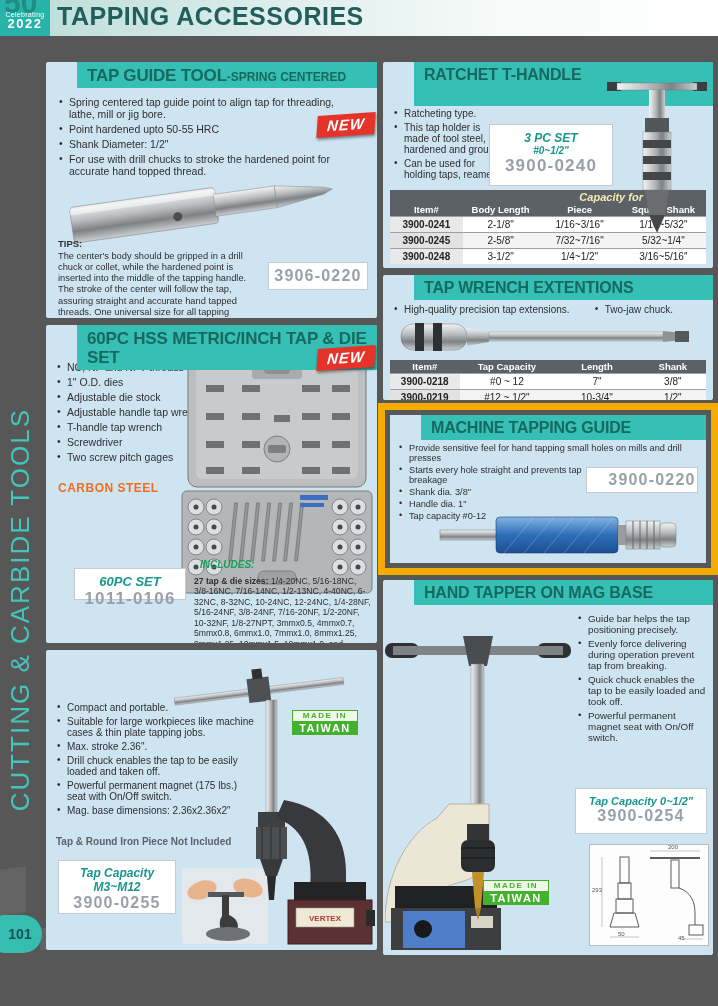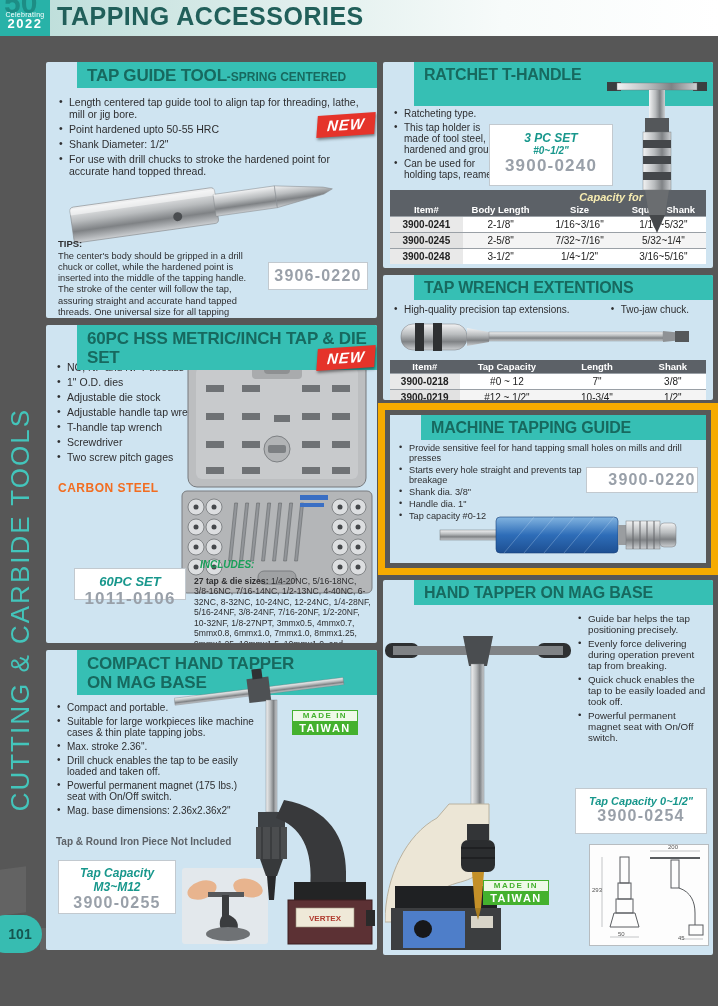--- a/index.html
+++ b/index.html
@@ -92,21 +92,21 @@
   <div class="side-text">CUTTING &amp; CARBIDE TOOLS</div>
   <div class="decor" style="left:0;top:868px;width:26px;height:46px;transform:skewY(-8deg);"></div>
   <div class="decor" style="left:40px;top:928px;width:36px;height:22px;"></div>
   <div class="page-num">101</div>
 
   <div class="card" style="left:46px;top:62px;width:331px;height:256px;">
     <div class="card-header">
       <span class="h-big">TAP GUIDE TOOL</span><span class="h-sub">-SPRING CENTERED</span>
     </div>
     <ul class="blt abs" style="left:12px;top:34px;width:302px;font-size:10.5px;">
-      <li>Length centered tap guide tool to align tap for threading, lathe, mill or jig bore.</li>
+      <li>Spring centered tap guide point to align tap for threading, lathe, mill or jig bore.</li>
       <li>Point hardened upto 50-55 HRC</li>
       <li>Shank Diameter: 1/2"</li>
       <li>For use with drill chucks to stroke the hardened point for accurate hand topped thread.</li>
     </ul>
     <div class="new-badge" style="right:2px;top:52px;">NEW</div>
     <svg class="abs" style="left:8px;top:92px;" width="312" height="96" viewBox="0 0 312 96">
       <g transform="rotate(-8 156 48)">
         <rect x="16" y="34" width="146" height="36" rx="4" fill="url(#steelV)" stroke="#84878a" stroke-width=".6"></rect>
         <rect x="160" y="41" width="62" height="22" fill="url(#steelV)" stroke="#84878a" stroke-width=".5"></rect>
         <polygon points="222,41 270,49 279,52 270,56 222,63" fill="url(#steelV)" stroke="#84878a" stroke-width=".5"></polygon>
@@ -158,21 +158,21 @@
           <col style="width:27%">
         </colgroup>
       <thead>
         <tr>
             <th colspan="2"></th>
             <th colspan="2" class="cap">Capacity for Tap</th>
           </tr>
         <tr>
           <th>Item#</th>
           <th>Body Length</th>
-          <th>Size</th>
+          <th>Piece</th>
           <th>Square Shank</th>
         </tr>
       </thead>
       <tbody>
         <tr>
           <td>3900-0241</td>
           <td>2-1/8"</td>
           <td>1/16~3/16"</td>
           <td>1/16~5/32"</td>
         </tr>
@@ -189,21 +189,21 @@
           <td>3/16~5/16"</td>
         </tr>
       </tbody>
     </table>
   </div>
 
   <div class="card" style="left:383px;top:275px;width:330px;height:125px;">
     <div class="card-header">
       <span class="h-big" style="font-size:16px;">TAP WRENCH EXTENTIONS</span>
     </div>
-    <ul class="blt abs" style="left:10px;top:29px;width:316px;font-size:10px;display:flex;gap:40px;">
+    <ul class="blt abs" style="left:10px;top:29px;width:316px;font-size:10px;display:flex;gap:24px;">
       <li>High-quality precision tap extensions.</li>
       <li>Two-jaw chuck.</li>
     </ul>
     <svg class="abs" style="left:10px;top:45px;" width="308" height="38" viewBox="0 0 308 38">
       <rect x="8" y="4" width="66" height="26" rx="12" fill="url(#steelV)" stroke="#76797c" stroke-width=".5"></rect>
       <rect x="22" y="3" width="9" height="28" fill="#2e3032"></rect>
       <rect x="40" y="3" width="9" height="28" fill="#2e3032"></rect>
       <polygon points="74,8 96,12 96,22 74,26" fill="url(#steelV)"></polygon>
       <rect x="96" y="12" width="174" height="9" fill="url(#steelV)" stroke="#84878a" stroke-width=".4"></rect>
       <polygon points="270,11 290,13 290,20 270,22" fill="#8f9295"></polygon>
@@ -376,24 +376,20 @@
       <div class="teal-it" style="font-size:13px;">60PC SET</div>
       <div class="part-num" style="font-size:17px;">1011-0106</div>
     </div>
     <div class="abs" style="left:148px;top:228px;width:178px;">
       <p class="includes-label">INCLUDES:</p>
       <p class="includes-text"><b>27 tap &amp; die sizes:</b><span> 1/4-20NC, 5/16-18NC, 3/8-16NC, 7/16-14NC, 1/2-13NC, 4-40NC, 6-32NC, 8-32NC, 10-24NC, 12-24NC, 1/4-28NF, 5/16-24NF, 3/8-24NF, 7/16-20NF, 1/2-20NF, 10-32NF, 1/8-27NPT, 3mmx0.5, 4mmx0.7, 5mmx0.8, 6mmx1.0, 7mmx1.0, 8mmx1.25, 9mmx1.25, 10mmx1.5, 10mmx1.0, and 12mmx1.75.</span></p>
     </div>
   </div>
 
   <div class="card" style="left:46px;top:650px;width:331px;height:300px;">
-    <div class="card-header" style="height:38px;">
-      <div class="h-big">COMPACT HAND TAPPER</div>
-      <div class="h-big">ON MAG BASE</div>
-    </div>
     <svg class="abs" style="left:128px;top:0;z-index:2;" width="203" height="300" viewBox="0 0 203 300">
       <g transform="rotate(-7 100 40)">
         <rect x="0" y="36" width="170" height="7" fill="url(#steelV)" stroke="#76797c" stroke-width=".4"></rect>
         <rect x="74" y="26" width="22" height="24" fill="#4e5154"></rect>
         <rect x="80" y="17" width="10" height="10" fill="#2f3133"></rect>
       </g>
       <rect x="92" y="50" width="11" height="112" fill="url(#steelH)" stroke="#76797c" stroke-width=".4"></rect>
       <rect x="84" y="162" width="27" height="15" fill="#3e4144"></rect>
       <rect x="82" y="177" width="31" height="32" fill="#4b4d4f"></rect>
       <g stroke="#2c2e30" stroke-width="1">

